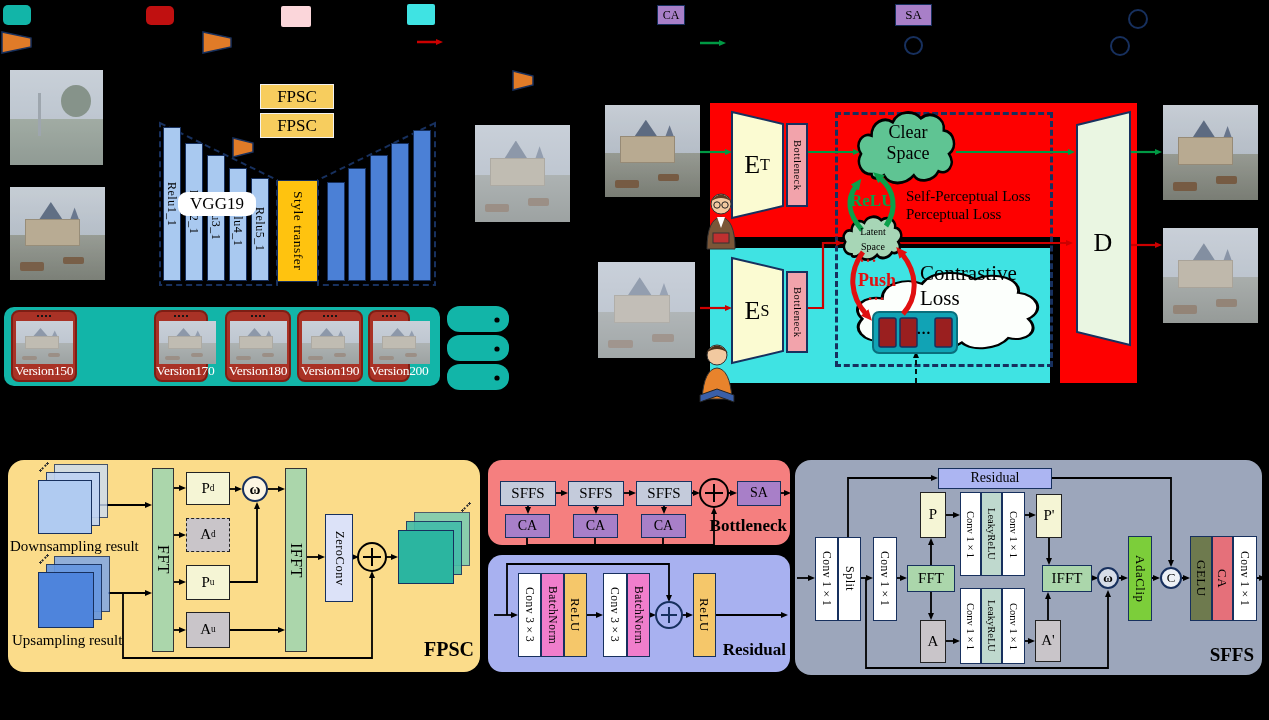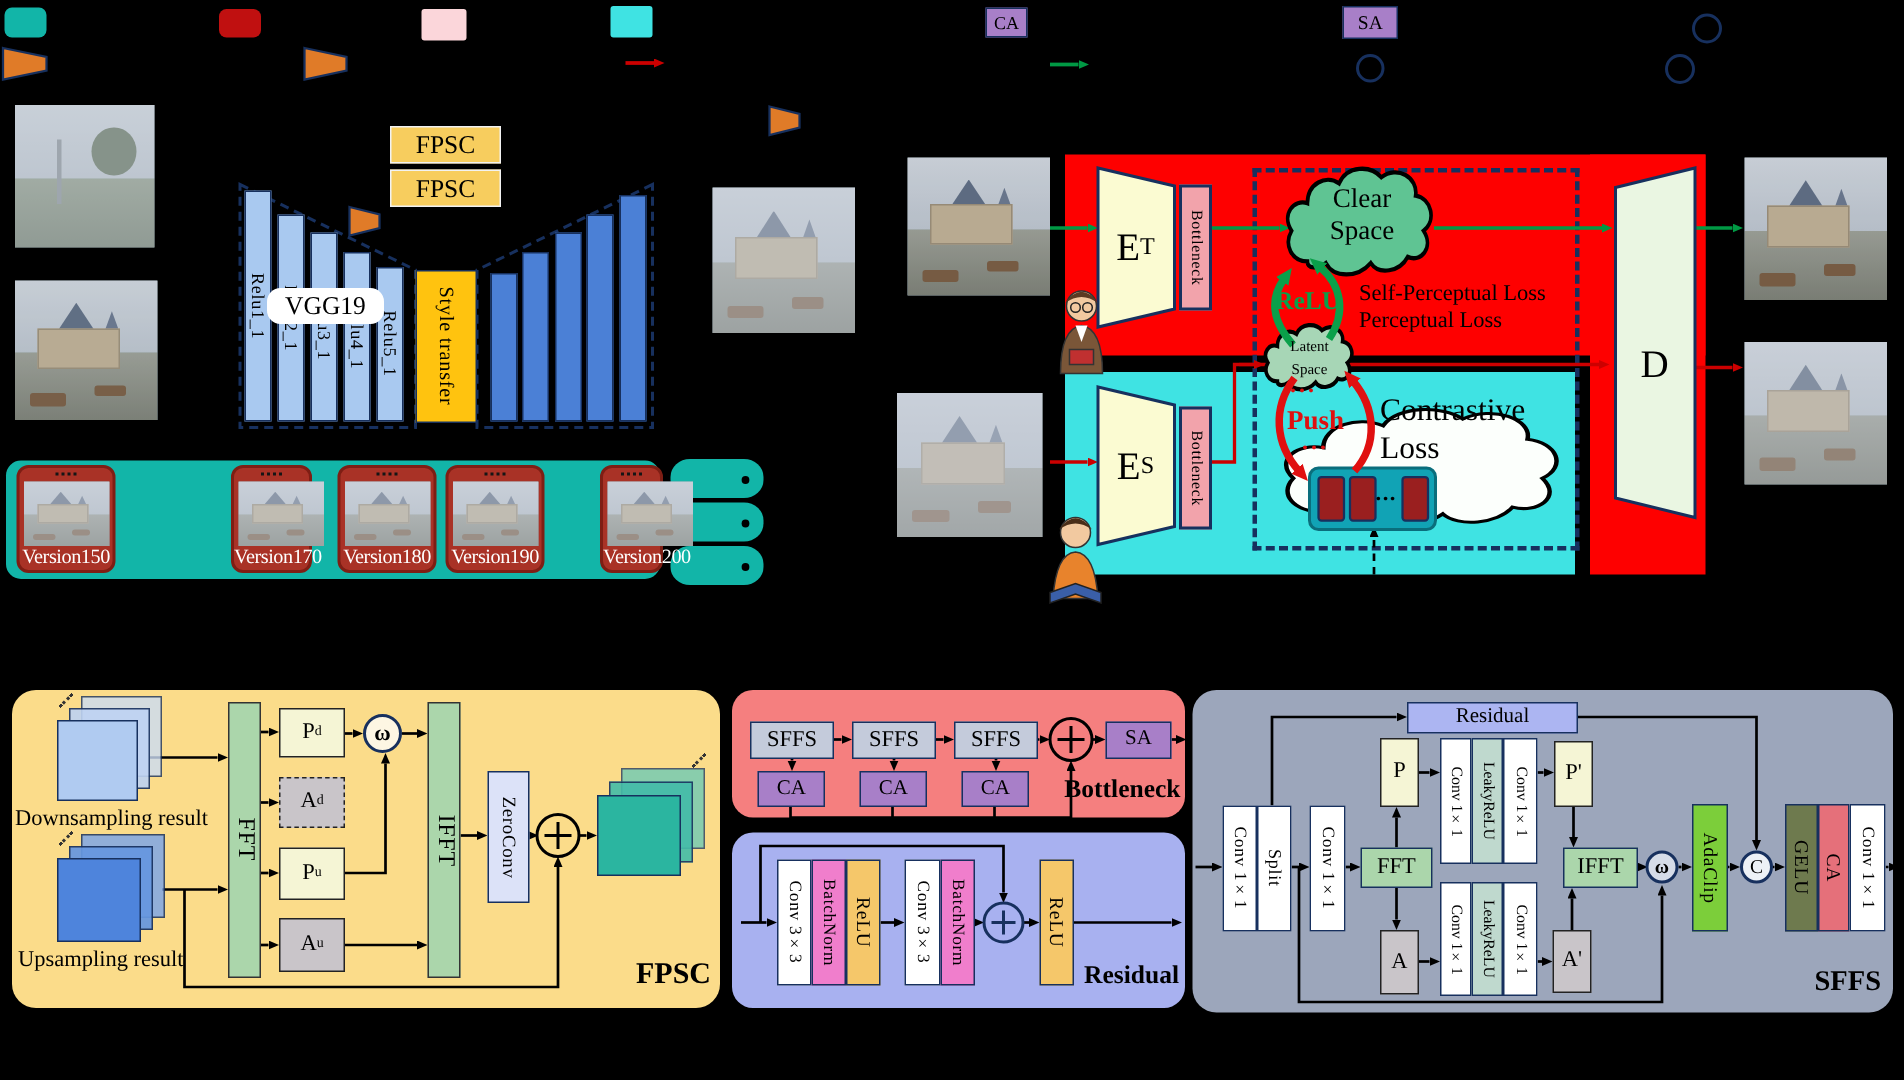--- a/index.html
+++ b/index.html
@@ -263,21 +263,21 @@
         <div class="p-roof"></div>
         <div class="p-spire"></div>
         <div class="p-bld"></div>
         <div class="p-bench"></div>
         <div class="p-bench b2"></div>
         <div class="p-haze" style="opacity:0.5"></div>
       </div>
     <div class="cmark"></div>
     <div class="vlabel">Version190</div>
     </div>
-  <div class="vcard z4" style="left:368px;top:310px;width:42px;height:72px;margin-left:32px;">
+  <div class="vcard z4" style="left:368px;top:310px;width:42px;height:72px;">
     <div class="photo" style="left:3px;top:9px;width:57px;height:43px;">
         <div class="p-sky"></div>
         <div class="p-gnd"></div>
         <div class="p-roof"></div>
         <div class="p-spire"></div>
         <div class="p-bld"></div>
         <div class="p-bench"></div>
         <div class="p-bench b2"></div>
         <div class="p-haze" style="opacity:0.5"></div>
       </div>

